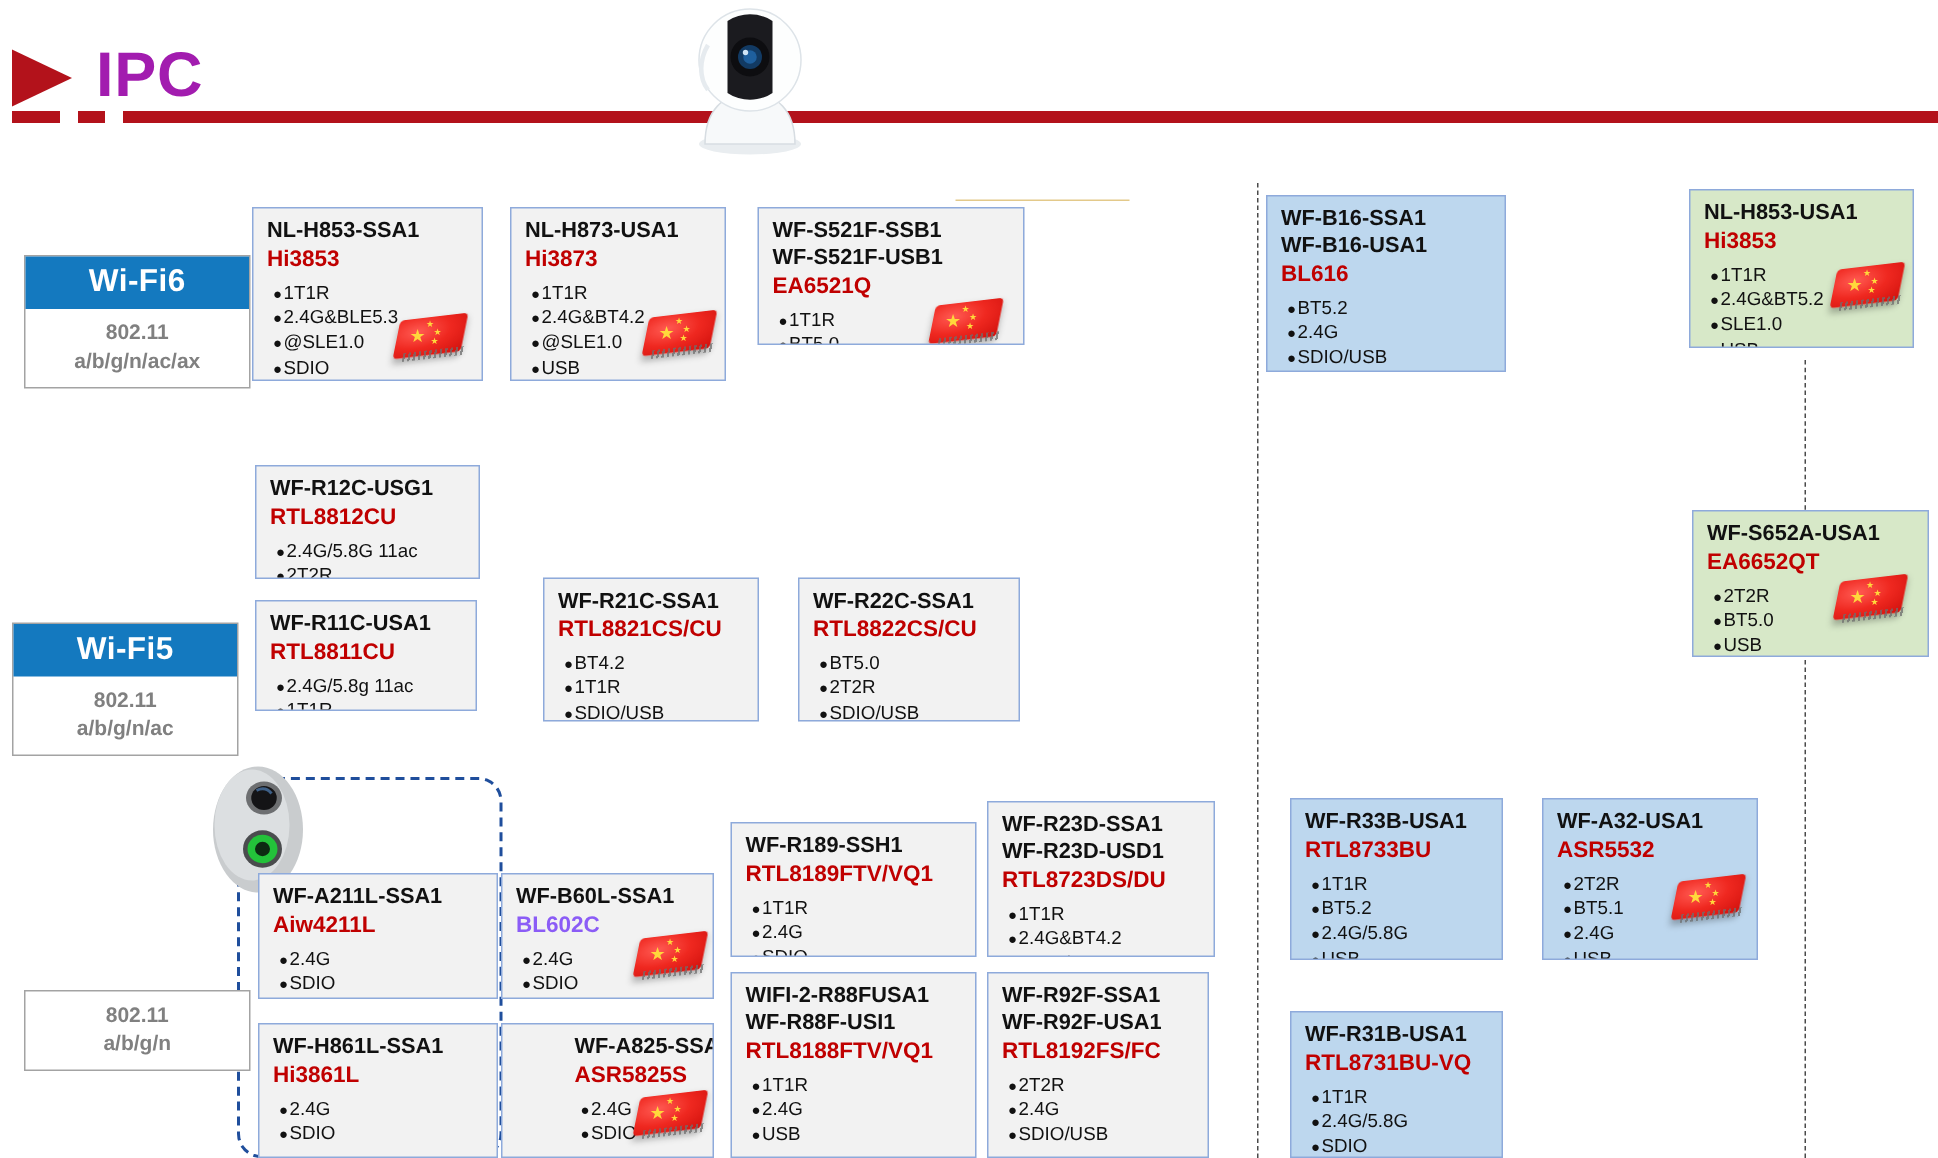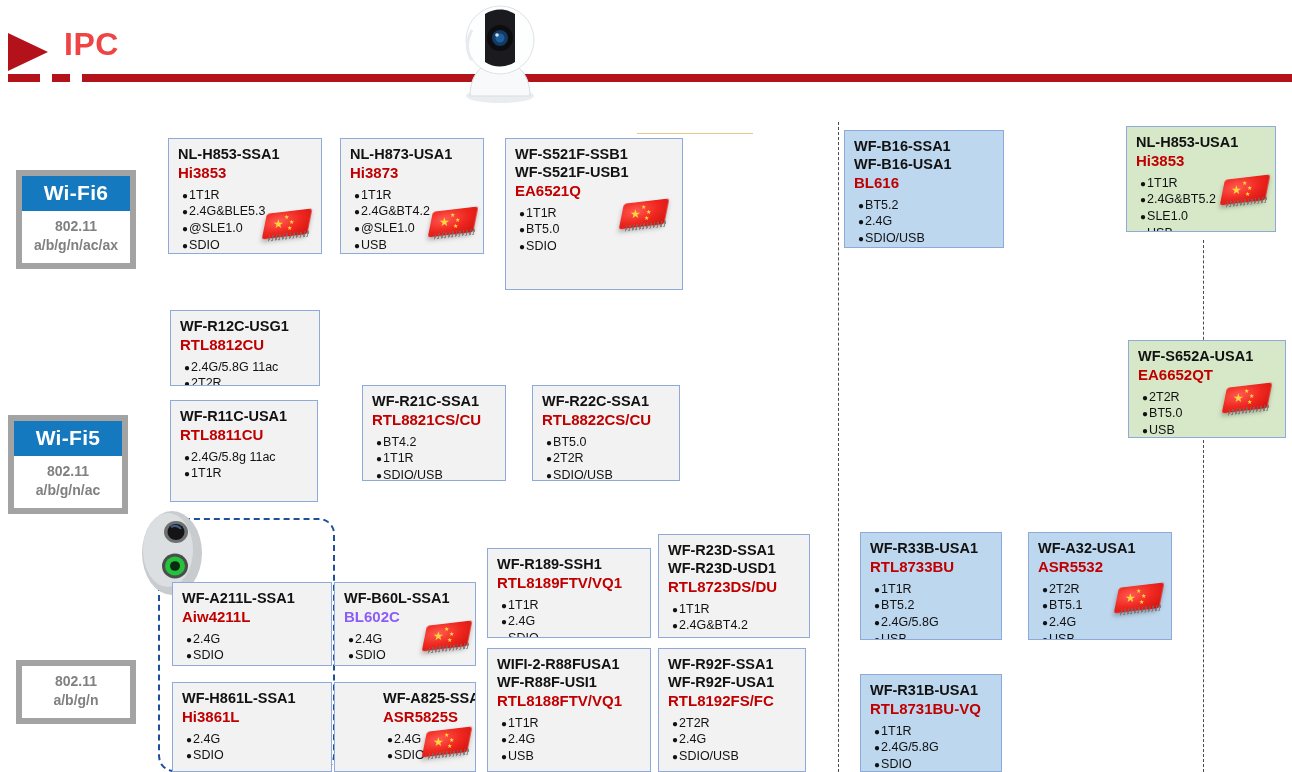--- a/index.html
+++ b/index.html
@@ -1,21 +1,21 @@
 <!DOCTYPE html>
 <html><head>
 <meta charset="utf-8">
 <style>
   html,body{margin:0;padding:0;background:#ffffff;}
   body{width:1292px;height:772px;position:relative;overflow:hidden;
        font-family:"Liberation Sans","DejaVu Sans",sans-serif;}
 
   
-  #header-title{position:absolute;left:64px;top:26px;font-size:32px;font-weight:bold;
-       color:#ef4444;letter-spacing:.5px;}
+  #header-title{position:absolute;left:64px;top:26px;font-size:42px;font-weight:bold;
+       color:#a21caf;letter-spacing:.5px;}
   #header-triangle{position:absolute;left:8px;top:33px;width:0;height:0;
        border-left:40px solid #b3121b;border-top:19px solid transparent;
        border-bottom:19px solid transparent;}
   #header-rule{position:absolute;left:8px;top:74px;width:1284px;height:8px;}
   #header-rule .seg{position:absolute;top:0;height:8px;background:#b3121b;}
   #hr-d1{left:0;width:32px;}
   #hr-d2{left:44px;width:18px;}
   #hr-main{left:74px;width:1210px;}
 
   
@@ -29,21 +29,21 @@
   .vdash{position:absolute;width:0;border-left:1.5px dashed #4a4a4a;}
   #vdash-left{left:838px;top:122px;height:650px;}
   #vdash-right-top{left:1203px;top:240px;height:110px;}
   #vdash-right-bot{left:1203px;top:435px;height:337px;}
 
   
   #wifi4-group-box{position:absolute;left:158px;top:518px;width:177px;height:254px;
        border:2px dashed #1f4e9c;border-radius:16px;box-sizing:border-box;}
 
   
-  .cat-chip{position:absolute;width:120px;border:6px solid #a3a3a3;
+  .cat-chip{position:absolute;width:151px;border:1px solid #a3a3a3;
        background:#ffffff;box-sizing:border-box;}
   .cat-head{background:#1479bf;color:#ffffff;font-size:21px;font-weight:bold;
        text-align:center;padding:5px 0 6px;letter-spacing:.3px;}
   .cat-sub{color:#808080;font-size:14px;text-align:center;line-height:1.35;
        padding:6px 0 8px;font-weight:bold;}
   #cat-wifi6{left:16px;top:170px;}
   #cat-wifi5{left:8px;top:395px;margin-top:20px;}
   #cat-wifi4{left:16px;top:660px;}
 
   
@@ -170,21 +170,21 @@
       </ul>
       <div class="flagchip" style="left: 86px; top: 66px;">
         <div class="body"></div>
         <div class="pins"></div>
         <div class="st big">★</div>
         <div class="st s1">★</div>
         <div class="st s2">★</div>
         <div class="st s3">★</div>
       </div>
     </div>
-    <div class="card" style="left: 505px; top: 138px; width: 178px; height: 152px;">
+    <div class="card" style="left: 505px; top: 138px; width: 178px; height: 92px;">
       <div class="pn">WF-S521F-SSB1</div>
       <div class="pn">WF-S521F-USB1</div>
       <div class="chip">EA6521Q</div>
       <ul>
         <li>1T1R</li>
         <li>BT5.0</li>
         <li>SDIO</li>
       </ul>
       <div class="flagchip" style="left: 112px; top: 58px;">
         <div class="body"></div>
@@ -224,21 +224,21 @@
       </div>
     </div>
     <div class="card" style="left: 170px; top: 310px; width: 150px; height: 76px;">
       <div class="pn">WF-R12C-USG1</div>
       <div class="chip">RTL8812CU</div>
       <ul>
         <li>2.4G/5.8G 11ac</li>
         <li>2T2R</li>
       </ul>
     </div>
-    <div class="card" style="left: 170px; top: 400px; width: 148px; height: 102px;">
+    <div class="card" style="left: 170px; top: 400px; width: 148px; height: 74px;">
       <div class="pn">WF-R11C-USA1</div>
       <div class="chip">RTL8811CU</div>
       <ul>
         <li>2.4G/5.8g 11ac</li>
         <li>1T1R</li>
       </ul>
     </div>
     <div class="card" style="left: 362px; top: 385px; width: 144px; height: 96px;">
       <div class="pn">WF-R21C-SSA1</div>
       <div class="chip">RTL8821CS/CU</div>

